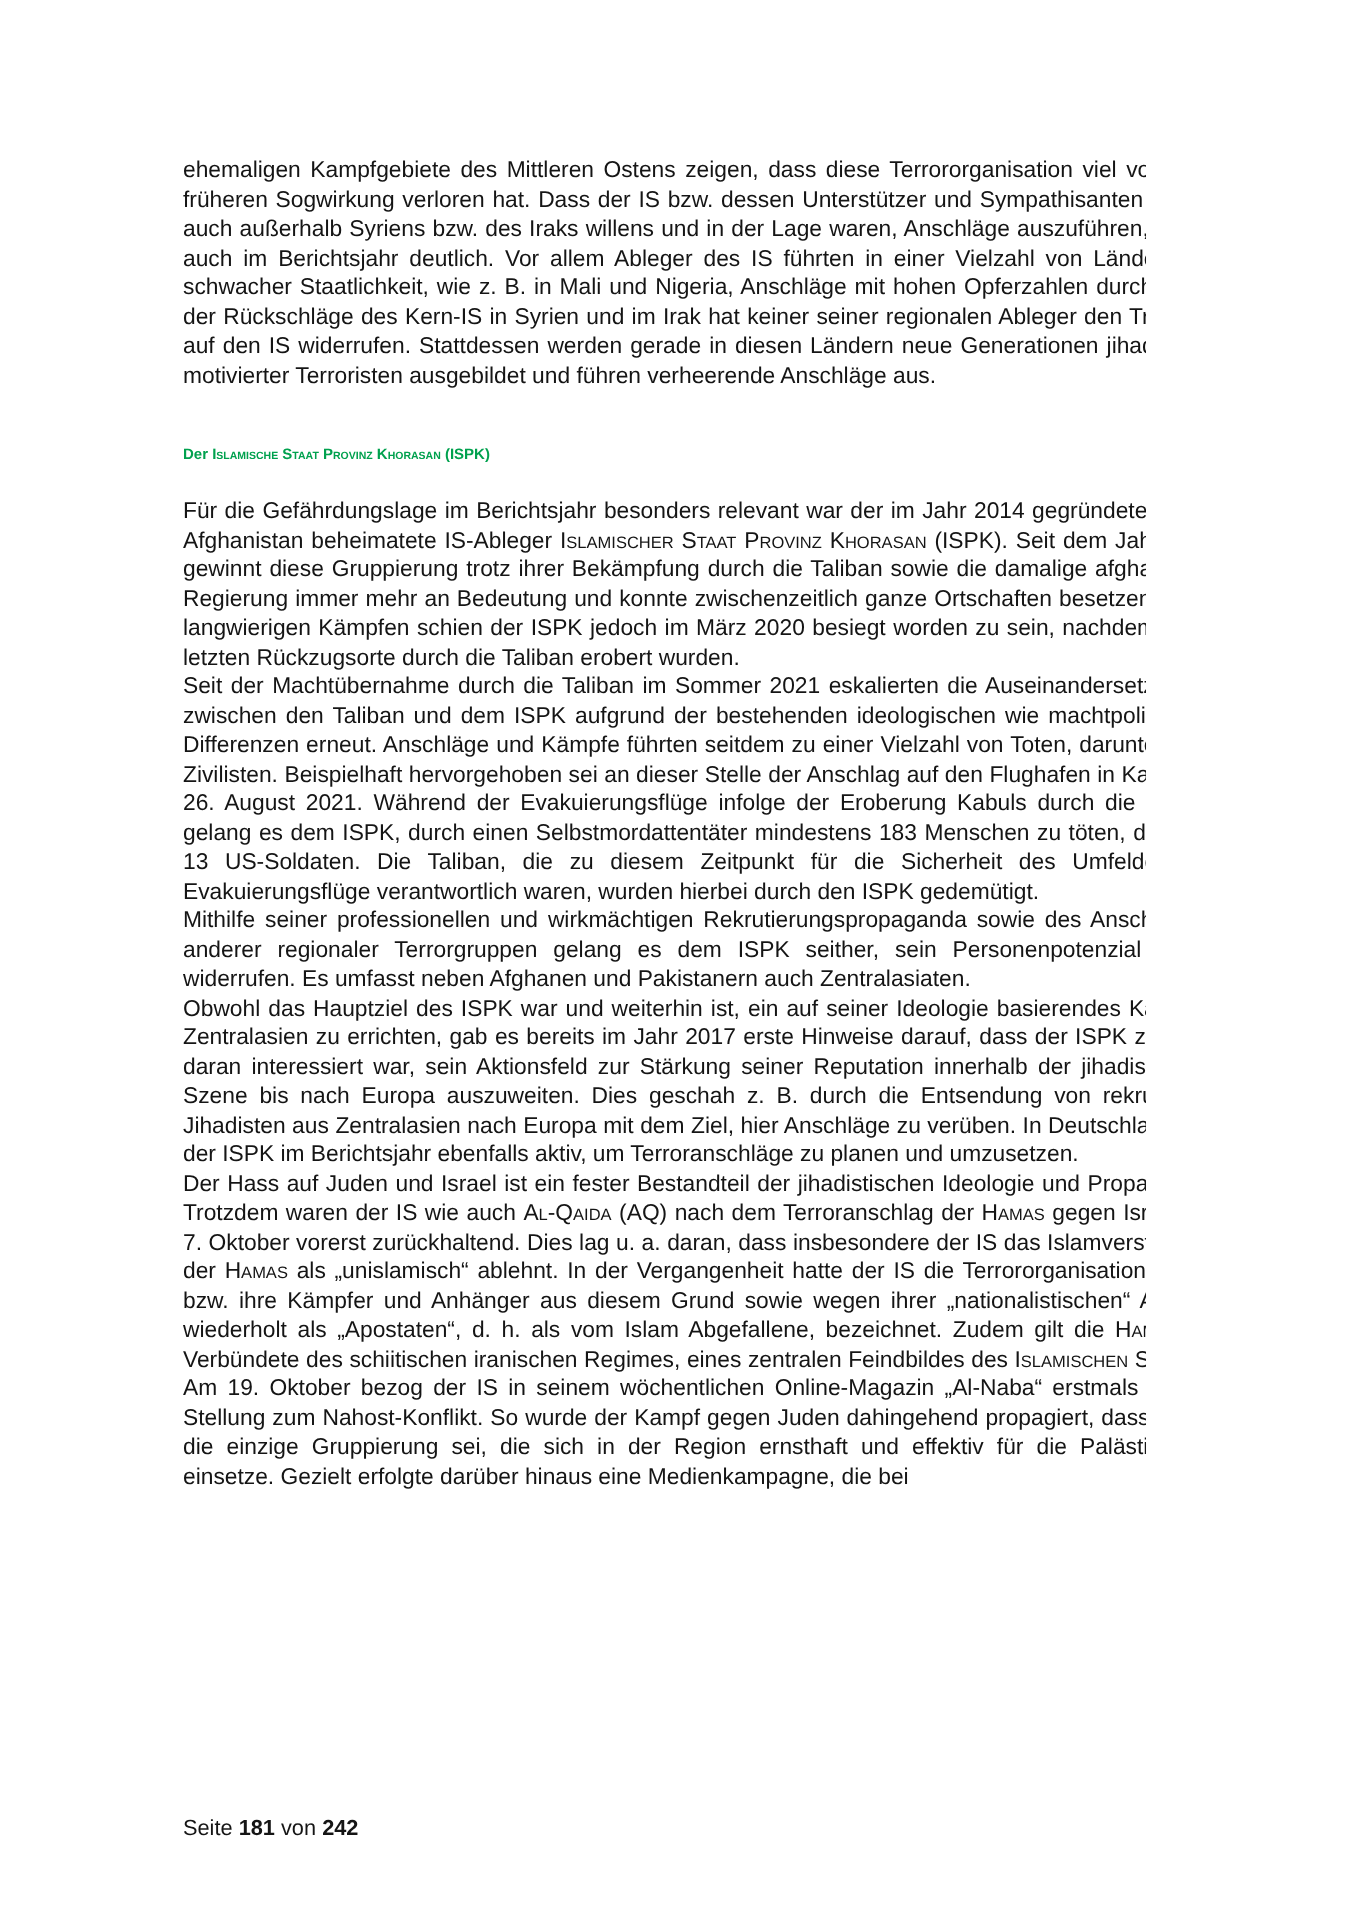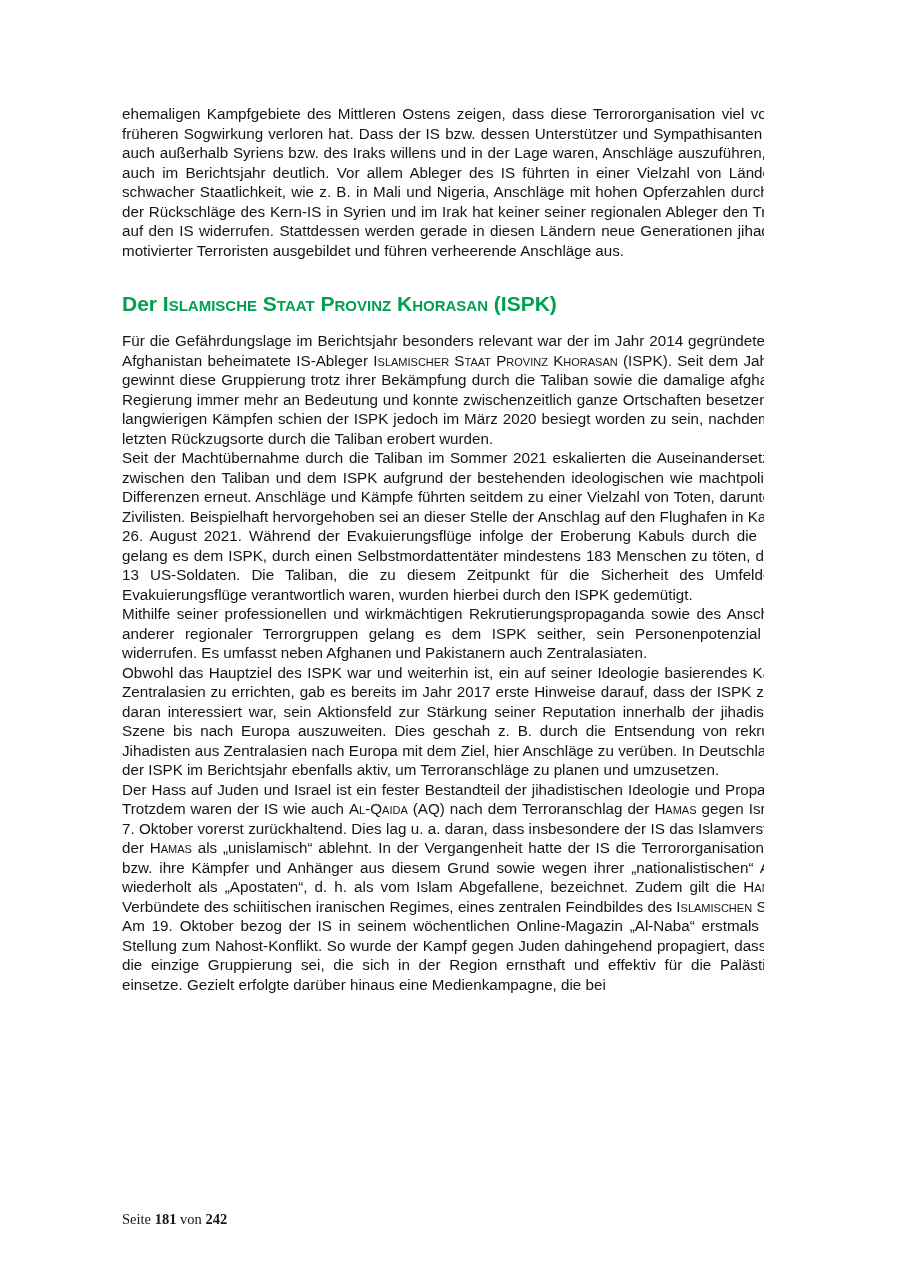--- a/index.html
+++ b/index.html
@@ -25,37 +25,36 @@
   }
   .doc-paragraph {
     margin: 0;
     font-size: 15.2px;
     line-height: 19.5px;
     text-align: justify;
     text-justify: inter-word;
   }
   .doc-heading {
     margin: 34px 0 17px 0;
-    font-size: 21px;
+    font-size: 10px;
     line-height: 20px;
     font-weight: bold;
     color: var(--heading-green, #00a14e);
     text-align: left;
   }
   .sc {
     font-variant: small-caps;
   }
   .footer {
     position: absolute;
     left: 106px;
     top: 1210px;
     font-size: 14.5px;
     line-height: 18px;
     color: #151515;
-    font-family: Liberation Serif, serif;
   }
   .footer b { font-weight: bold; }
 </style>
 </head>
 <body>
 
 <div class="page">
   <div class="content">
       <p class="doc-paragraph"><span>ehemaligen Kampfgebiete des Mittleren Ostens zeigen, dass diese Terrororganisation viel von ihrer früheren Sogwirkung verloren hat. Dass der IS bzw. dessen Unterstützer und Sympathisanten jedoch auch außerhalb Syriens bzw. des Iraks willens und in der Lage waren, Anschläge auszuführen, wurde auch im Berichtsjahr deutlich. Vor allem Ableger des IS führten in einer Vielzahl von Ländern mit schwacher Staatlichkeit, wie z. B. in Mali und Nigeria, Anschläge mit hohen Opferzahlen durch. Trotz der Rückschläge des Kern-IS in Syrien und im Irak hat keiner seiner regionalen Ableger den Treueeid auf den IS widerrufen. Stattdessen werden gerade in diesen Ländern neue Generationen jihadistisch motivierter Terroristen ausgebildet und führen verheerende Anschläge aus.</span></p>
       <h2 class="doc-heading"><span>Der </span><span class="sc">Islamische Staat Provinz Khorasan</span><span> (ISPK)</span></h2>

